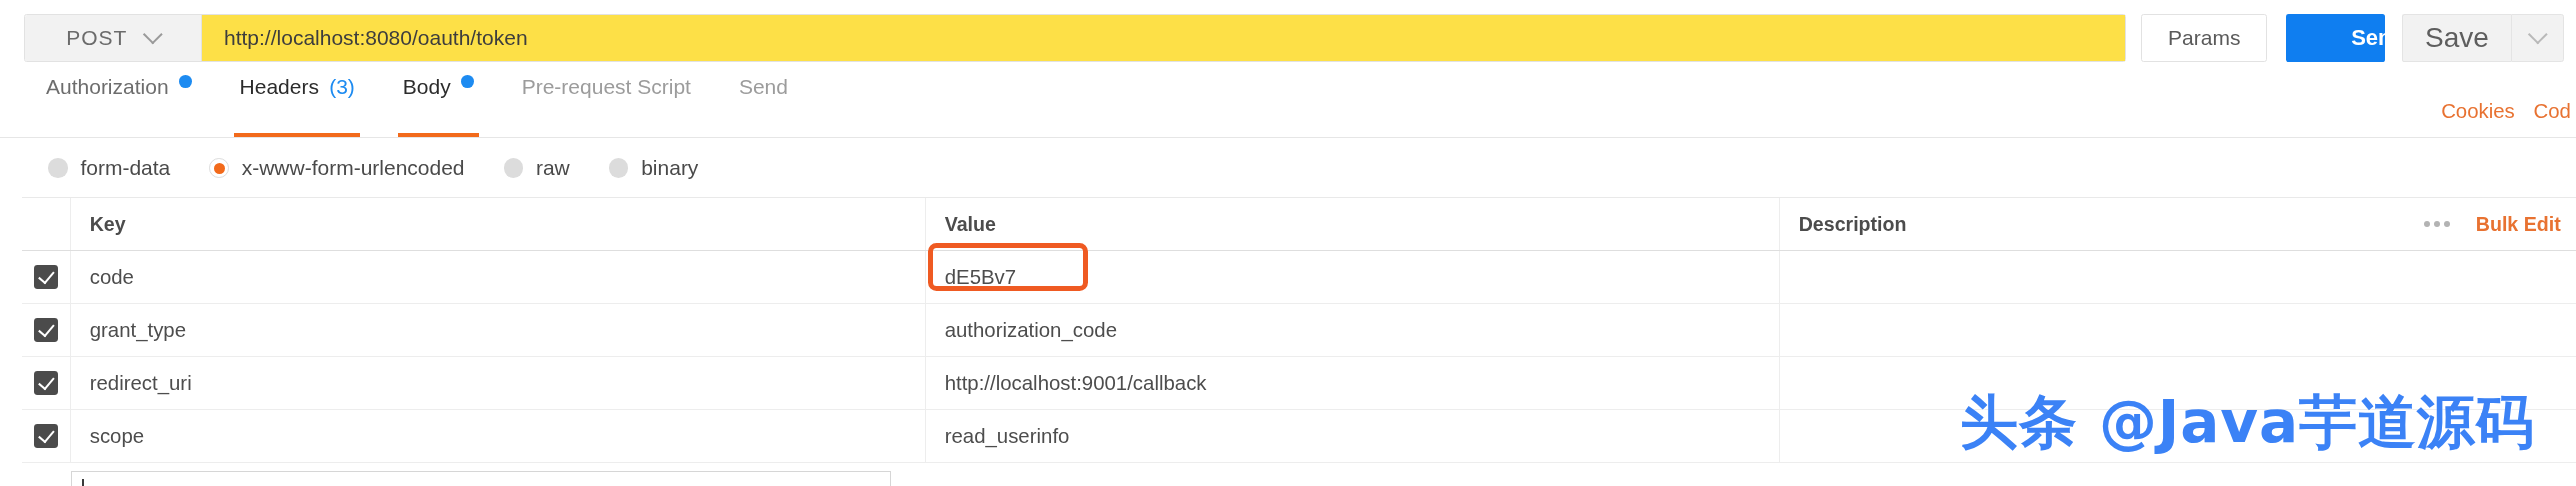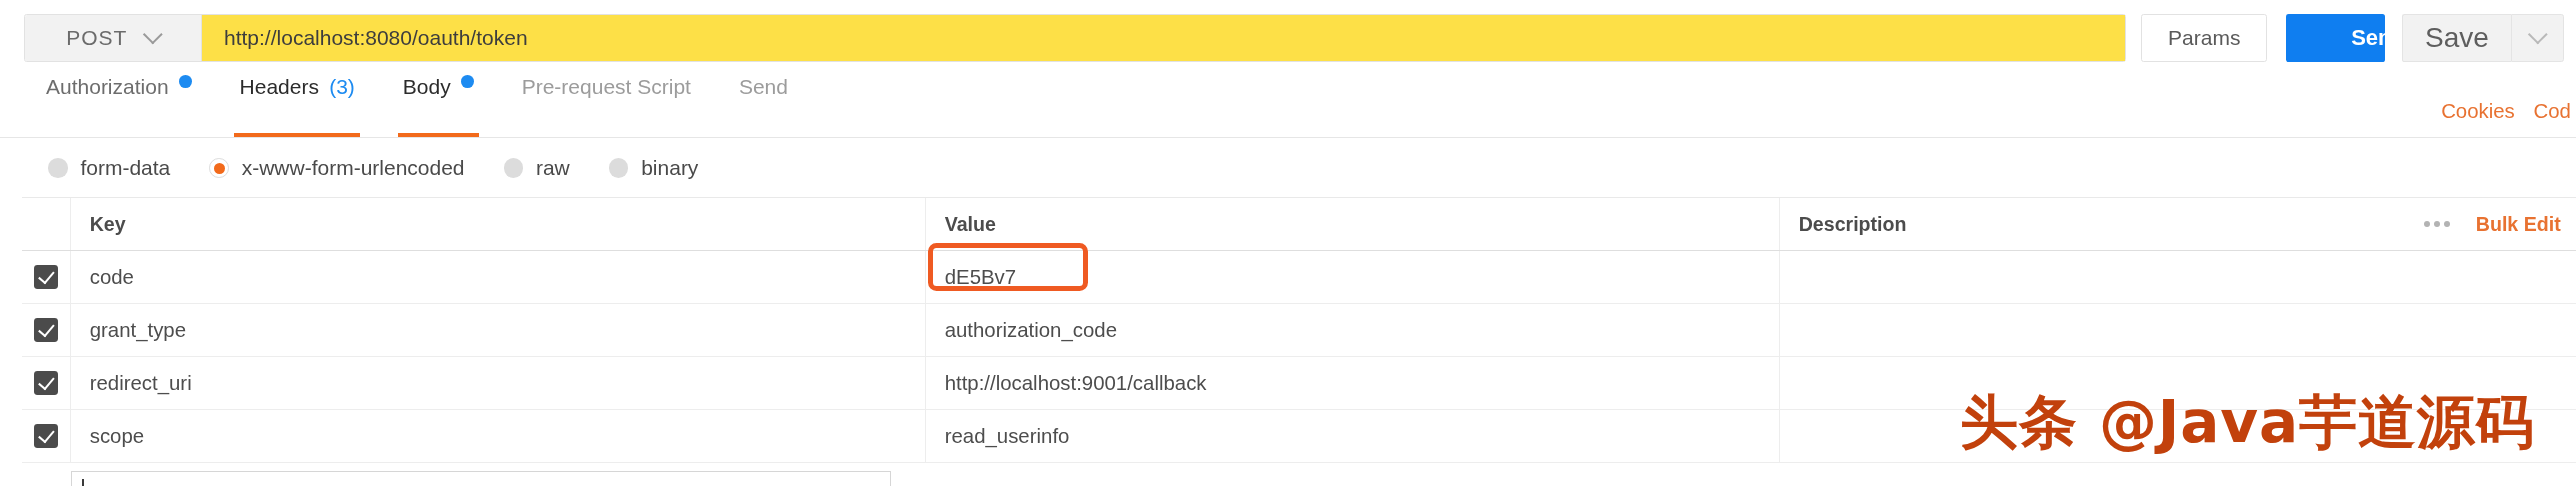--- a/index.html
+++ b/index.html
@@ -385,21 +385,21 @@
     background: #3a3a3a;
   }
 
   
   .watermark {
     position: absolute;
     left: 1960px;
     top: 384px;
     font-size: 58px;
     font-weight: 700;
-    color: #c2410c;
+    color: #3b82f6;
     letter-spacing: 0.9px;
     white-space: nowrap;
     pointer-events: none;
     font-family: "DejaVu Sans", sans-serif;
     text-shadow: 0.9px 0.9px 0 rgba(255,255,255,0.55);
   }
 </style>
 </head>
 <body>
 

